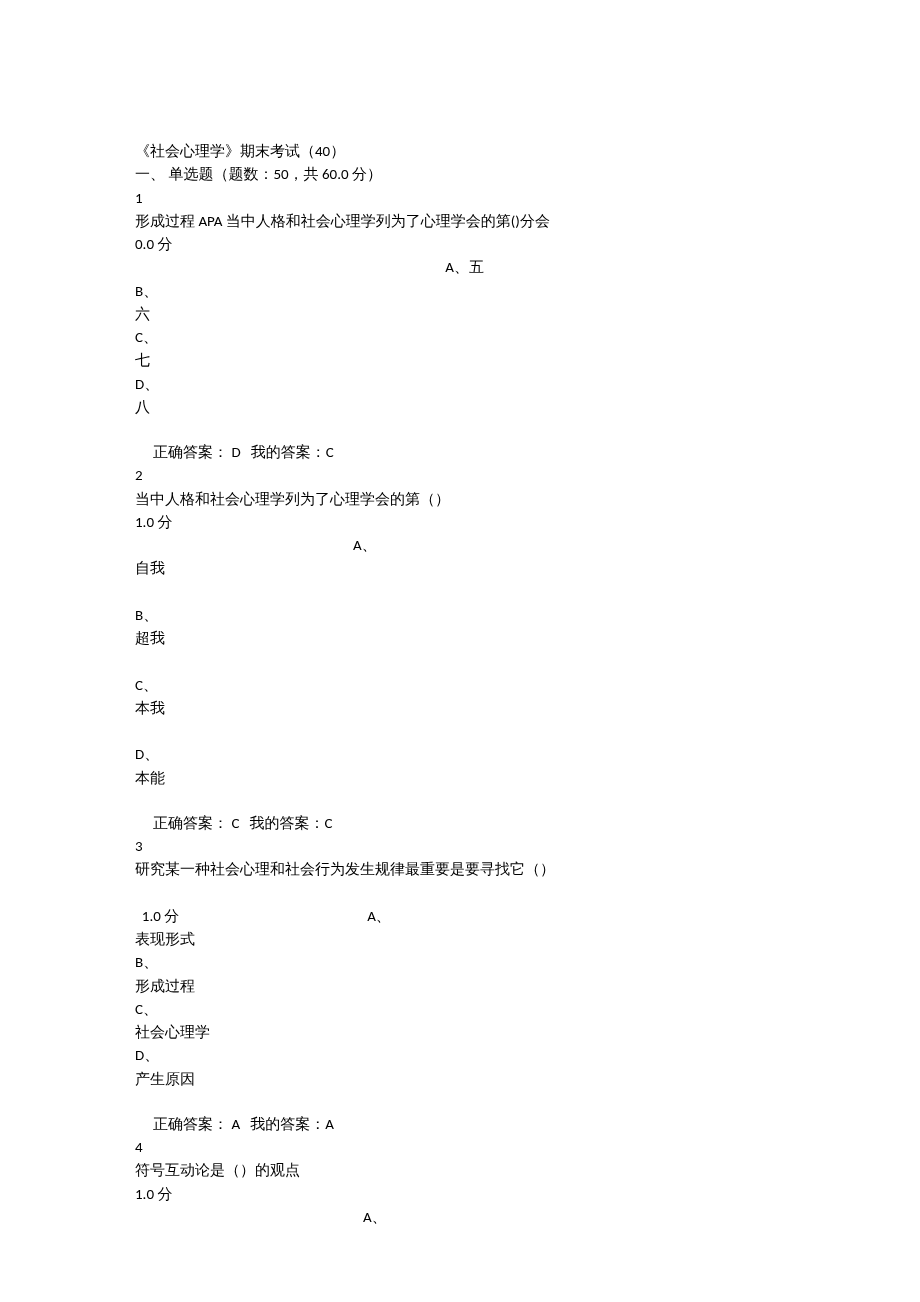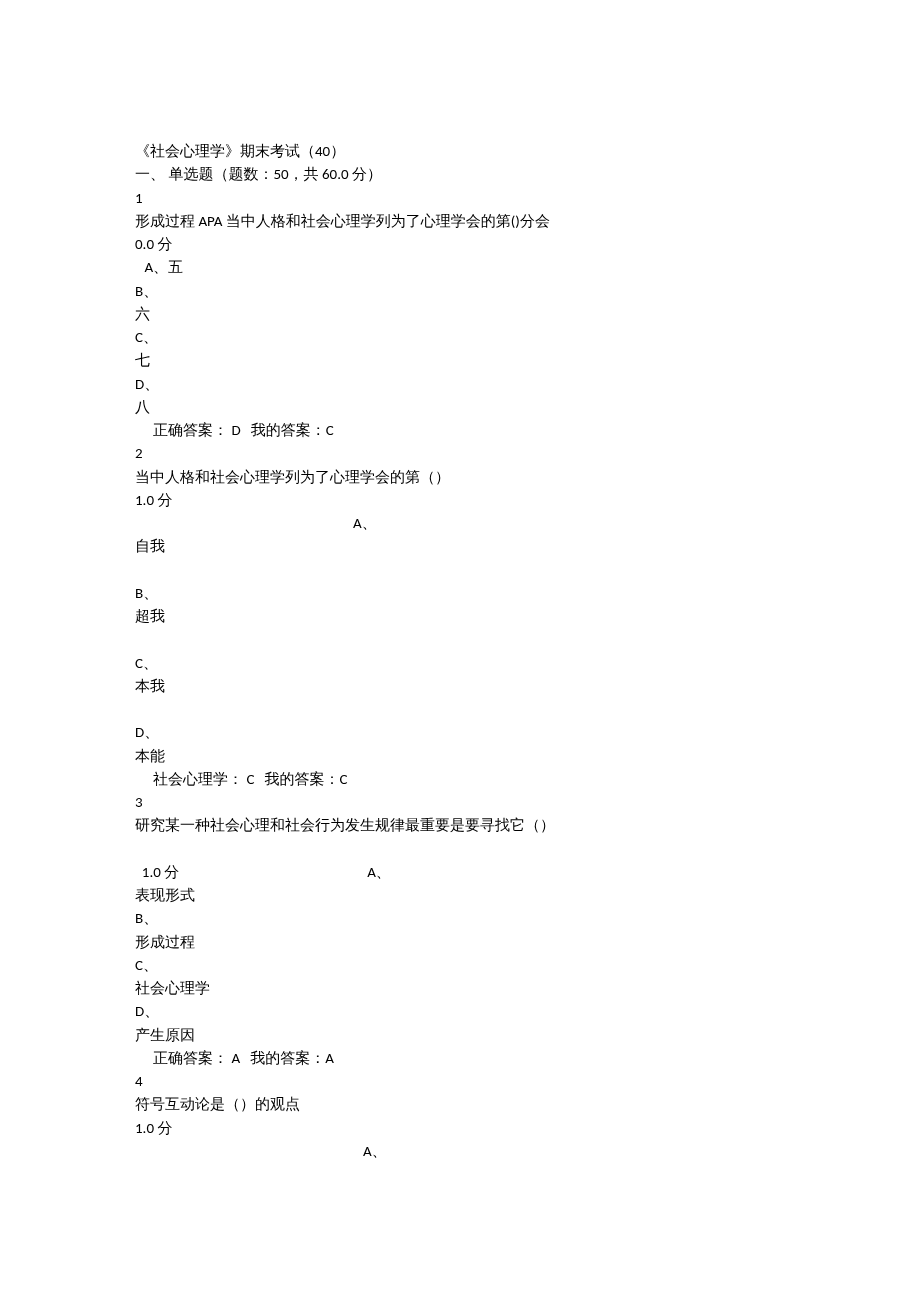--- a/index.html
+++ b/index.html
@@ -7,22 +7,22 @@
       width: 920px;
       height: 1302px;
       background: #ffffff;
       font-family: "Calibri", "SimSun", "Microsoft YaHei", sans-serif;
       font-size: 15px;
       color: #000000;
       padding: 140px 135px 0 135px;
       line-height: 1.55;
     }
     .line { white-space: pre-wrap; }
-    .indent1 { padding-left: 6px; }
-    .indent2 { padding-left: 18px; }
+    .indent1 { padding-left: 6px; text-align: center; }
+    .indent2 { padding-left: 18px; margin-top: 22px; }
     .opt-a-offset { padding-left: 218px; }
     .opt-a-offset2 { padding-left: 188px; }
     .opt-a-offset3 { padding-left: 228px; }
     .num { font-family: "Calibri", sans-serif; }
   </style>
 </head>
 <body>
 
 <div class="line">《社会心理学》期末考试（40）</div>
 <div class="line">一、 单选题（题数：50，共 60.0 分）</div>
@@ -46,21 +46,21 @@
 <div class="line">自我</div>
 <div class="line">&nbsp;</div>
 <div class="line">B、</div>
 <div class="line">超我</div>
 <div class="line">&nbsp;</div>
 <div class="line">C、</div>
 <div class="line">本我</div>
 <div class="line">&nbsp;</div>
 <div class="line">D、</div>
 <div class="line">本能</div>
-<div class="line indent2">社会心理学： C   我的答案：C</div>
+<div class="line indent2">正确答案： C   我的答案：C</div>
 
 <div class="line num">3</div>
 <div class="line">研究某一种社会心理和社会行为发生规律最重要是要寻找它（）</div>
 <div class="line">
   <span>1.0 分</span><span class="opt-a-offset2" style="display:inline-block;"></span><span>A、</span>
 </div>
 <div class="line">表现形式</div>
 <div class="line">B、</div>
 <div class="line">形成过程</div>
 <div class="line">C、</div>

